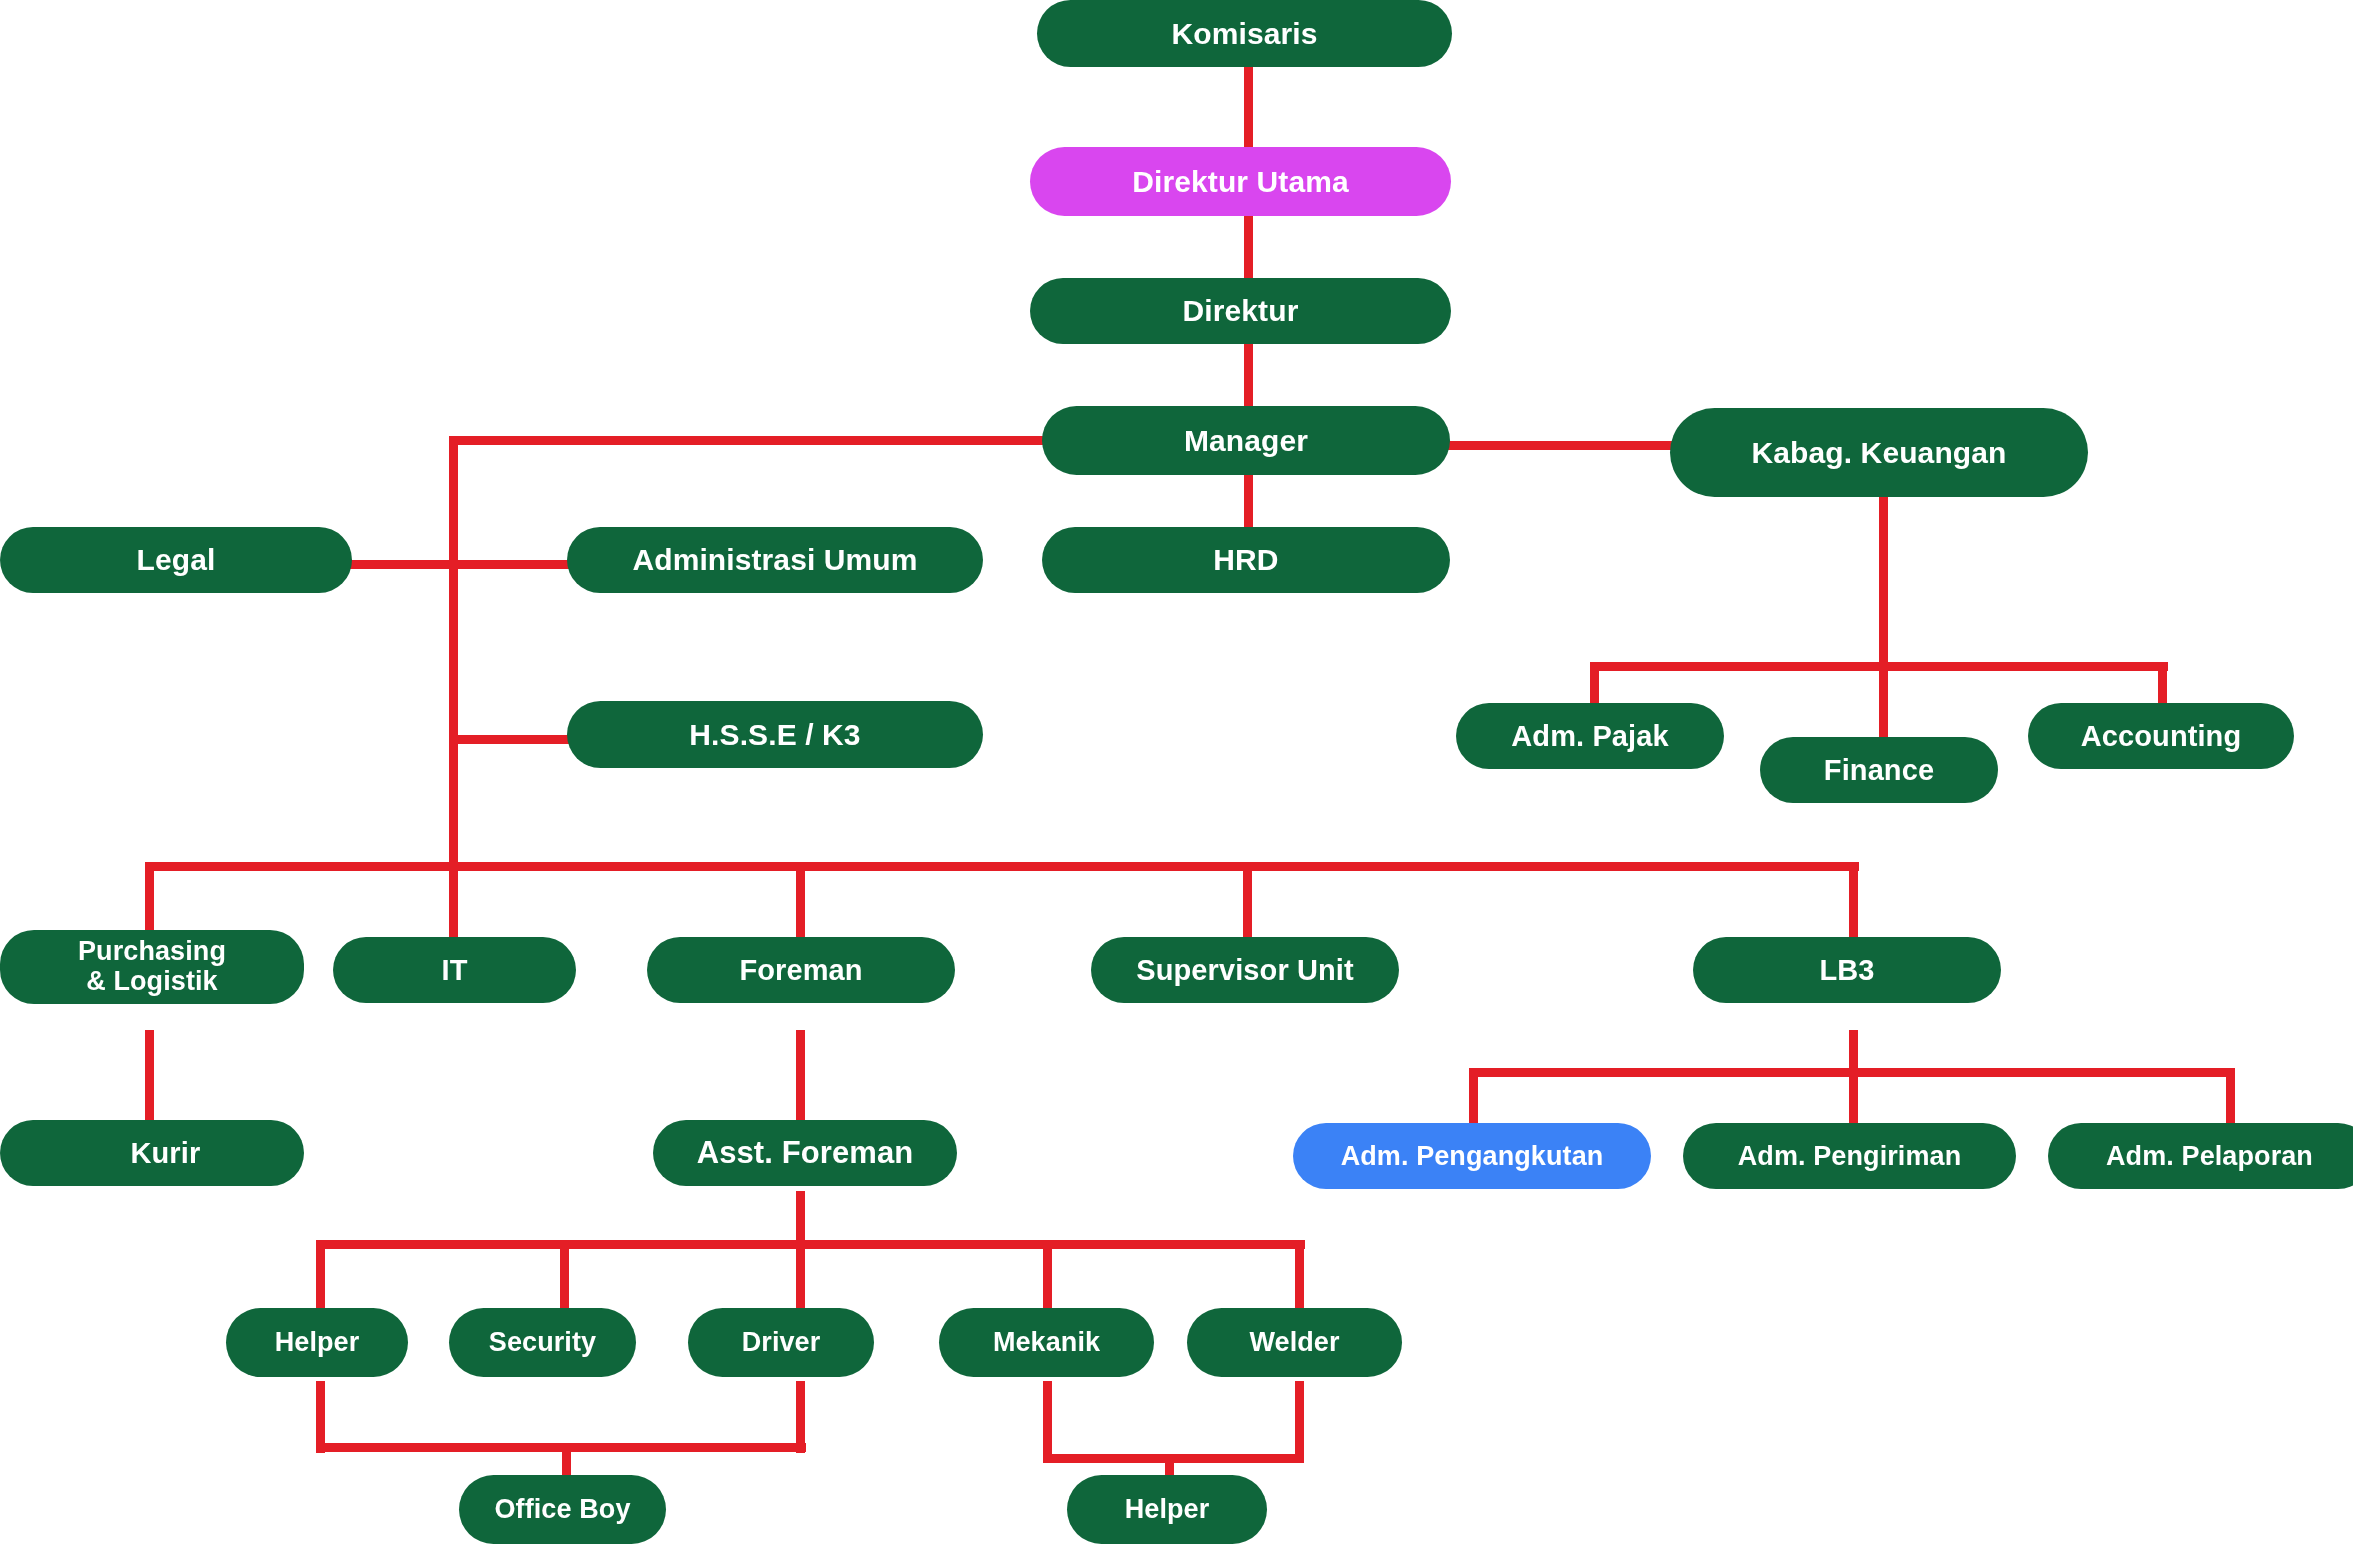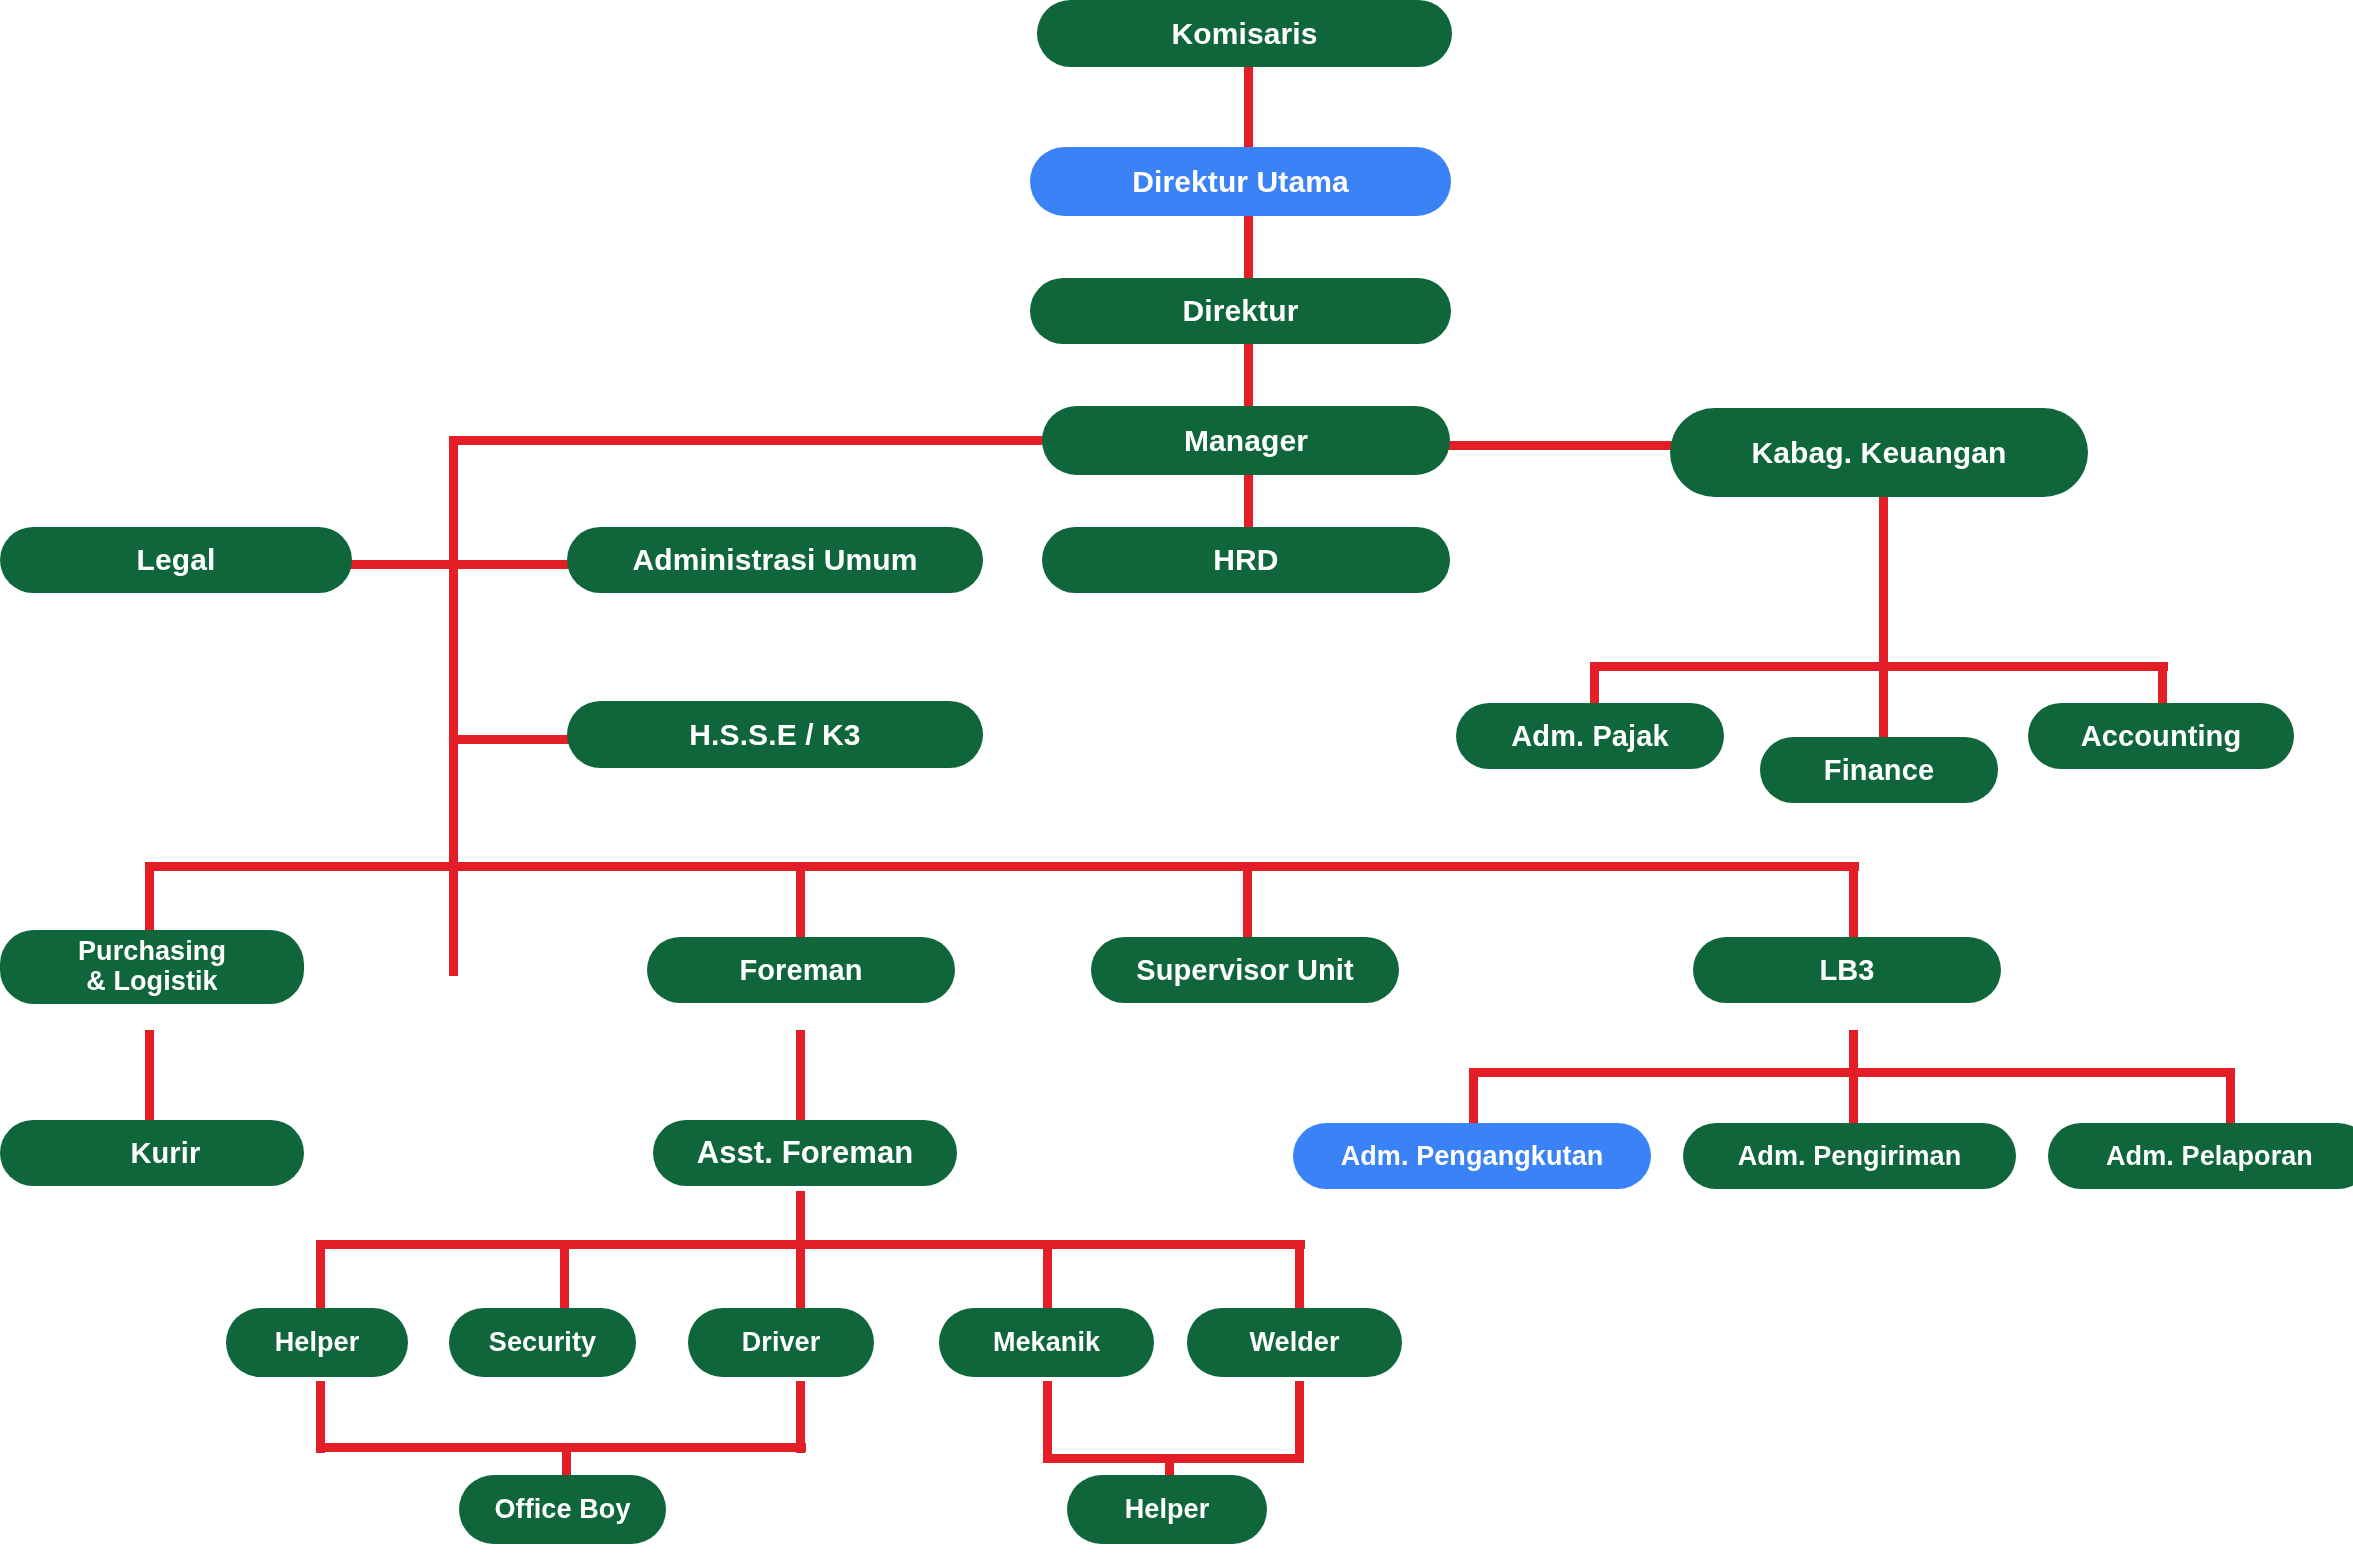--- a/index.html
+++ b/index.html
@@ -95,21 +95,21 @@
   <div class="edge h" style="left: 316px; top: 1443px; width: 490px; background: rgb(228, 30, 38);"></div>
   <div class="edge v" style="left: 562px; top: 1443px; height: 72px; background: rgb(228, 30, 38);"></div>
 
   <div class="edge v" style="left: 1043px; top: 1381px; height: 82px; background: rgb(228, 30, 38);"></div>
   <div class="edge v" style="left: 1295px; top: 1381px; height: 82px; background: rgb(228, 30, 38);"></div>
   <div class="edge h" style="left: 1043px; top: 1454px; width: 261px; background: rgb(228, 30, 38);"></div>
   <div class="edge v" style="left: 1165px; top: 1454px; height: 61px; background: rgb(228, 30, 38);"></div>
 
   <div class="node" style="left: 1037px; top: 0px; width: 415px; height: 67px; font-size: 30px; background: rgb(15, 102, 59); color: rgb(255, 255, 255);">Komisaris</div>
 
-  <div class="node" style="left: 1030px; top: 147px; width: 421px; height: 69px; font-size: 30px; background: #3b82f6; color: rgb(255, 255, 255);">Direktur Utama</div>
+  <div class="node" style="left: 1030px; top: 147px; width: 421px; height: 69px; font-size: 30px; background: #d946ef; color: rgb(255, 255, 255);">Direktur Utama</div>
 
   <div class="node" style="left: 1030px; top: 278px; width: 421px; height: 66px; font-size: 30px; background: rgb(15, 102, 59); color: rgb(255, 255, 255);">Direktur</div>
 
   <div class="node" style="left: 1042px; top: 406px; width: 408px; height: 69px; font-size: 30px; background: rgb(15, 102, 59); color: rgb(255, 255, 255);">Manager</div>
 
   <div class="node" style="left: 1670px; top: 408px; width: 418px; height: 89px; font-size: 30px; background: rgb(15, 102, 59); color: rgb(255, 255, 255);">Kabag. Keuangan</div>
 
   <div class="node" style="left: 0px; top: 527px; width: 352px; height: 66px; font-size: 30px; background: rgb(15, 102, 59); color: rgb(255, 255, 255);">Legal</div>
 
   <div class="node" style="left: 567px; top: 527px; width: 416px; height: 66px; font-size: 30px; background: rgb(15, 102, 59); color: rgb(255, 255, 255);">Administrasi Umum</div>
@@ -122,20 +122,21 @@
 
   <div class="node" style="left: 1760px; top: 703px; width: 238px; height: 66px; font-size: 29px; background: rgb(15, 102, 59); color: rgb(255, 255, 255); margin-top: 34px;">Finance</div>
 
   <div class="node" style="left: 2028px; top: 703px; width: 266px; height: 66px; font-size: 29px; background: rgb(15, 102, 59); color: rgb(255, 255, 255);">Accounting</div>
 
   <div class="node two-line" style="left: 0px; top: 930px; width: 304px; height: 74px; font-size: 27px; flex-direction: column; border-radius: 34px; background: rgb(15, 102, 59); color: rgb(255, 255, 255);">
     <span>Purchasing</span>
     <span>&amp; Logistik</span>
   </div>
 
+  <div class="node" style="left: 333px; top: 937px; width: 243px; height: 66px; font-size: 29px; background: rgb(15, 102, 59); color: rgb(255, 255, 255);">IT</div>
 
   <div class="node" style="left: 647px; top: 937px; width: 308px; height: 66px; font-size: 29px; background: rgb(15, 102, 59); color: rgb(255, 255, 255);">Foreman</div>
 
   <div class="node" style="left: 1091px; top: 937px; width: 308px; height: 66px; font-size: 29px; background: rgb(15, 102, 59); color: rgb(255, 255, 255);">Supervisor Unit</div>
 
   <div class="node" style="left: 1693px; top: 937px; width: 308px; height: 66px; font-size: 29px; background: rgb(15, 102, 59); color: rgb(255, 255, 255);">LB3</div>
 
   <div class="node" style="left: 0px; top: 1120px; width: 304px; height: 66px; font-size: 29px; background: rgb(15, 102, 59); color: rgb(255, 255, 255); padding-left: 34px;">Kurir</div>
 
   <div class="node" style="left: 653px; top: 1120px; width: 304px; height: 66px; font-size: 31px; background: rgb(15, 102, 59); color: rgb(255, 255, 255);">Asst. Foreman</div>

